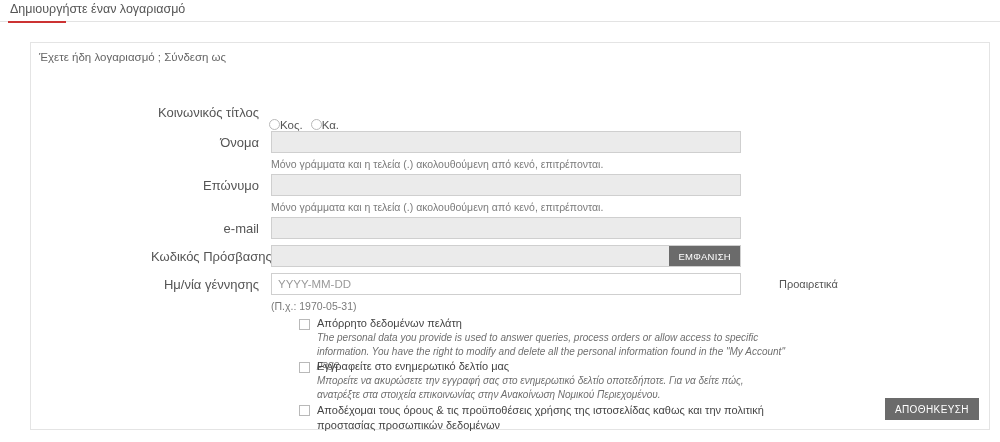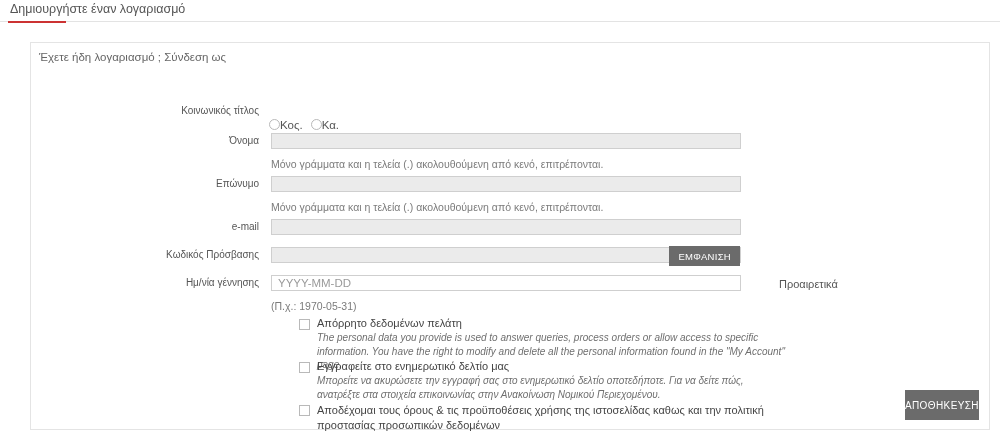--- a/index.html
+++ b/index.html
@@ -61,30 +61,30 @@
   .row {
     position: absolute;
     left: 0;
     width: 960px;
   }
   .label {
     position: absolute;
     left: 120px;
     width: 108px;
     text-align: right;
-    font-size: 10px;
+    font-size: 13px;
     color: #555555;
     white-space: nowrap;
   }
   .field {
     position: absolute;
     left: 240px;
   }
   .input {
-    width: 470px; height: 16px;
+    width: 470px; height: 22px;
     border: 1px solid #cfcfcf;
     background: #ebebeb;
     font-size: 11.5px;
     padding: 0 6px;
     color: #444444;
     font-family: "Liberation Sans", sans-serif;
     outline: none;
   }
   .input.white {
     background: #ffffff;
@@ -180,22 +180,22 @@
     width: 472px;
     font-size: 11px;
     color: #444444;
     line-height: 1.35;
   }
 
   
   .save-btn {
     position: absolute;
     right: 10px; bottom: 9px;
-    height: 30px;
-    padding: 0 0;
+    height: 22px;
+    padding: 0 10px;
     border: none;
     background: #6b6b6b;
     color: #ffffff;
     font-size: 10px;
     letter-spacing: .4px;
     font-family: "Liberation Sans", sans-serif;
     cursor: pointer;
   }
 
   ::placeholder { color: #9a9a9a; opacity: 1; }

